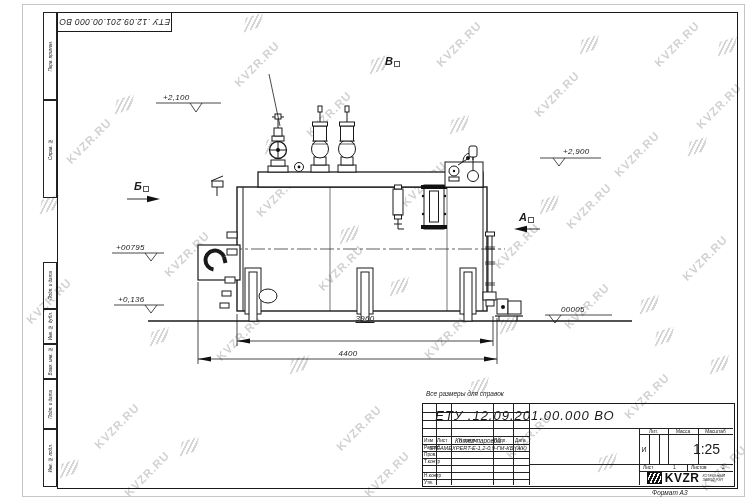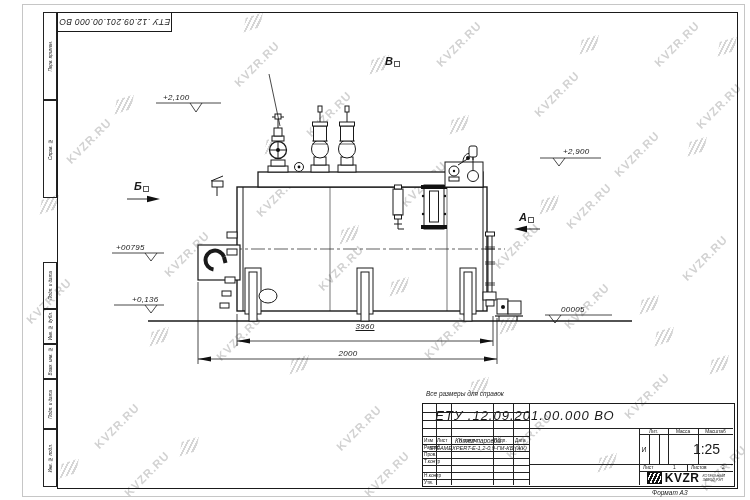--- a/index.html
+++ b/index.html
@@ -294,25 +294,25 @@
   <div class="lbl view" style="left:519px;top:211px;">
     <span>А</span><span class="subbox"></span>
   </div>
   <div class="lbl view" style="left:385px;top:55px;">
     <span>В</span><span class="subbox"></span>
   </div>
 
   <div class="lbl elev" style="left:163px;top:93px;">+2,100</div>
   <div class="lbl elev" style="left:563px;top:147px;">+2,900</div>
   <div class="lbl elev" style="left:116px;top:243px;">+00795</div>
-  <div class="lbl elev" style="left:132px;top:295px;">+0,136</div>
+  <div class="lbl elev" style="left:118px;top:295px;">+0,136</div>
   <div class="lbl elev" style="left:561px;top:305px;">00005</div>
 
-  <div class="lbl dim" style="left:343px;top:322px;text-decoration:underline;">3960</div>
-  <div class="lbl dim" style="left:326px;top:349px;">2000</div>
+  <div class="lbl dim" style="left:343px;top:314px;text-decoration:underline;">3960</div>
+  <div class="lbl dim" style="left:326px;top:349px;">4400</div>
 
   <div class="note">Все размеры для справок</div>
   <div class="format">Формат А3</div>
 
   <div class="tb">
     <div class="vl" style="left:106px;top:0;height:81px;"></div>
 
     <div class="hl" style="left:0;top:8px;width:106px;"></div>
     <div class="hl" style="left:0;top:16px;width:106px;"></div>
     <div class="hl" style="left:0;top:24px;width:106px;"></div>

